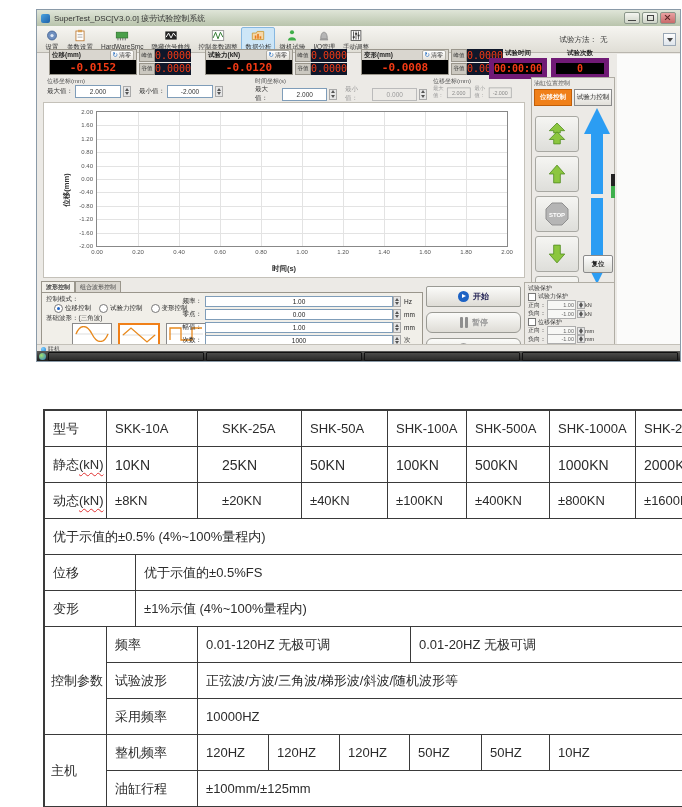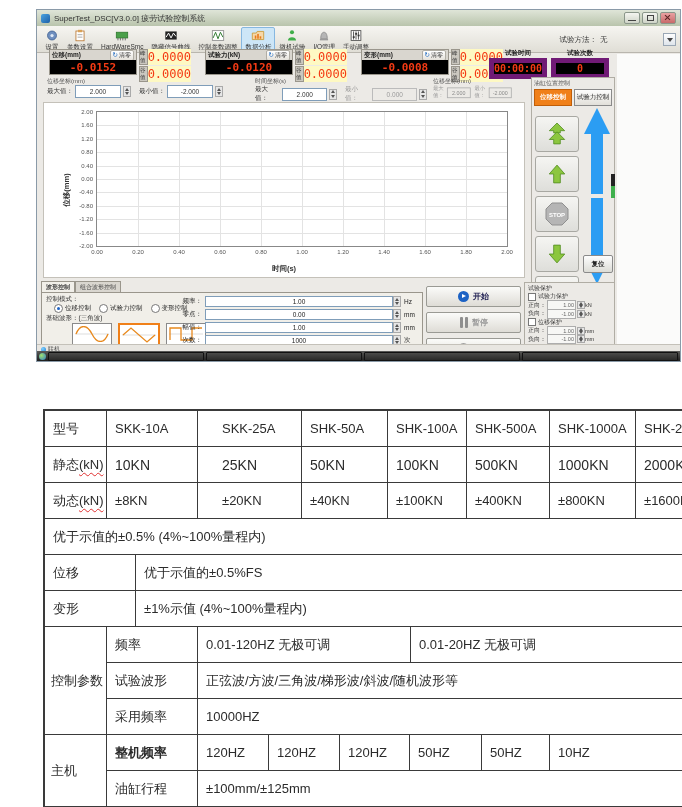--- a/index.html
+++ b/index.html
@@ -42,21 +42,21 @@
   .clrbtn{display:flex;align-items:center;font-size:6px;color:#333;border:1px solid #b0ada4;
           background:linear-gradient(#fff,#e4e1da);padding:0 2px;border-radius:2px;}
   .clric{color:#1565c0;font-size:6.5px;margin-right:1px;}
   .lcd{flex:1;background:#000;color:#f43a14;font-family:"DejaVu Sans Mono",monospace;
        font-weight:bold;font-size:11px;display:flex;align-items:center;justify-content:center;}
   .dpeaks{width:52px;display:flex;flex-direction:column;margin-left:2px;}
   .prow{flex:1;display:flex;margin-bottom:1px;}
   .prow:last-child{margin-bottom:0;}
   .plab{width:15px;background:#cbc8c0;border:1px solid #9a968c;font-size:5.5px;color:#333;
         display:flex;align-items:center;justify-content:center;}
-  .pval{flex:1;background:#fef9c3;color:#f43a14;font-size:12px;font-family:"DejaVu Sans Mono",monospace;
+  .pval{flex:1;background:#0f172a;color:#f43a14;font-size:10px;font-family:"DejaVu Sans Mono",monospace;
         display:flex;align-items:center;justify-content:center;}
   .timer{position:absolute;top:39px;width:58px;height:26px;display:flex;flex-direction:column;}
   .thead{height:10px;font-size:6.5px;font-weight:bold;color:#222;display:flex;align-items:center;justify-content:center;}
   .tval{flex:1;background:#000;border:5px solid #701a75;color:#f43a14;font-family:"DejaVu Sans Mono",monospace;
         font-weight:bold;font-size:10px;display:flex;align-items:center;justify-content:center;}
   
   .cgrp{position:absolute;top:67px;height:23px;font-size:6.5px;color:#333;}
   .ctitle{font-size:6px;color:#555;height:8px;}
   .crow{display:flex;align-items:center;gap:2px;}
   .cbox{width:44px;height:11px;border:1px solid #7f9db9;background:#fff;display:flex;align-items:center;
@@ -113,21 +113,21 @@
   .wfields{position:absolute;left:128px;top:3px;right:4px;display:flex;flex-direction:column;gap:2px;}
   .wfrow{display:flex;align-items:center;height:11px;}
   .wflab{width:32px;text-align:right;font-size:6.5px;margin-right:3px;}
   .wfbox{flex:1;height:11px;border:1px solid #7f9db9;background:#fff;display:flex;align-items:center;
          justify-content:center;font-size:6.5px;box-sizing:border-box;}
   .wfunit{width:14px;font-size:6.5px;margin-left:3px;}
   
   .runcol{position:absolute;left:389px;top:276px;width:95px;display:flex;flex-direction:column;gap:5px;}
   .rbtn{height:19px;border:1px solid #9a9a94;border-radius:2px;background:linear-gradient(#fbfbf9,#dedcd6);
         display:flex;align-items:center;justify-content:center;gap:4px;font-size:8px;font-weight:bold;color:#1a1a4e;}
-  .rbtn.dis{color:#9a9a9a;}
+  .rbtn.dis{color:#9a9a9a;border-radius:6px;}
   .pic{width:11px;height:11px;border-radius:50%;background:#1c62c4;position:relative;}
   .pic::after{content:"";position:absolute;left:4px;top:3px;border-top:2.5px solid transparent;
         border-bottom:2.5px solid transparent;border-left:4px solid #fff;}
   .pauseic{width:9px;height:11px;display:flex;gap:2px;justify-content:center;}
   .pauseic i{width:3px;height:11px;background:#8f8f8f;border-radius:1px;}
   .stopic{width:11px;height:11px;border-radius:50%;background:#9f9f9f;position:relative;}
   .stopic::after{content:"";position:absolute;left:3.5px;top:3.5px;width:4px;height:4px;background:#e9e9e9;}
   
   .prot{position:absolute;left:487px;top:272px;width:91px;height:63px;border:1px solid #b0ada4;background:#eceae6;
         box-sizing:border-box;font-size:6px;color:#333;padding:1px 3px;}
@@ -155,21 +155,21 @@
   .trow .cell:last-child{border-right:none;}
   .sect{display:flex;border-bottom:1px solid #3a3a3a;}
   .slabel{width:62px;border-right:1px solid #3a3a3a;display:flex;align-items:center;padding-left:6px;box-sizing:border-box;}
   .srows{flex:1;display:flex;flex-direction:column;}
   .srows .trow:last-child{border-bottom:none;}
   .big{font-size:14px;}
   .kn{text-decoration:underline wavy #e03131 1px;text-underline-offset:3px;}
   .w64{width:62px;} .w91{width:91px;} .w88{width:88px;margin-left:16px;} .w86{width:86px;} .w79{width:79px;}
   .w83{width:83px;} .w86b{width:86px;} .wfill{flex:1;}
   .v213{width:213px;} .v271{flex:1;}
-  .h89{width:91px;font-weight:bold;} .h71{width:71px;} .h70{width:70px;} .h72{width:72px;} .h68{width:68px;}
+  .h89{width:91px;} .h71{width:71px;} .h70{width:70px;} .h72{width:72px;} .h68{width:68px;}
   .s238{width:238px;}
 </style>
 </head>
 <body>
 
 <div class="page">
 
   <div class="app">
     <div class="titlebar">
       <div class="appicon"></div>

